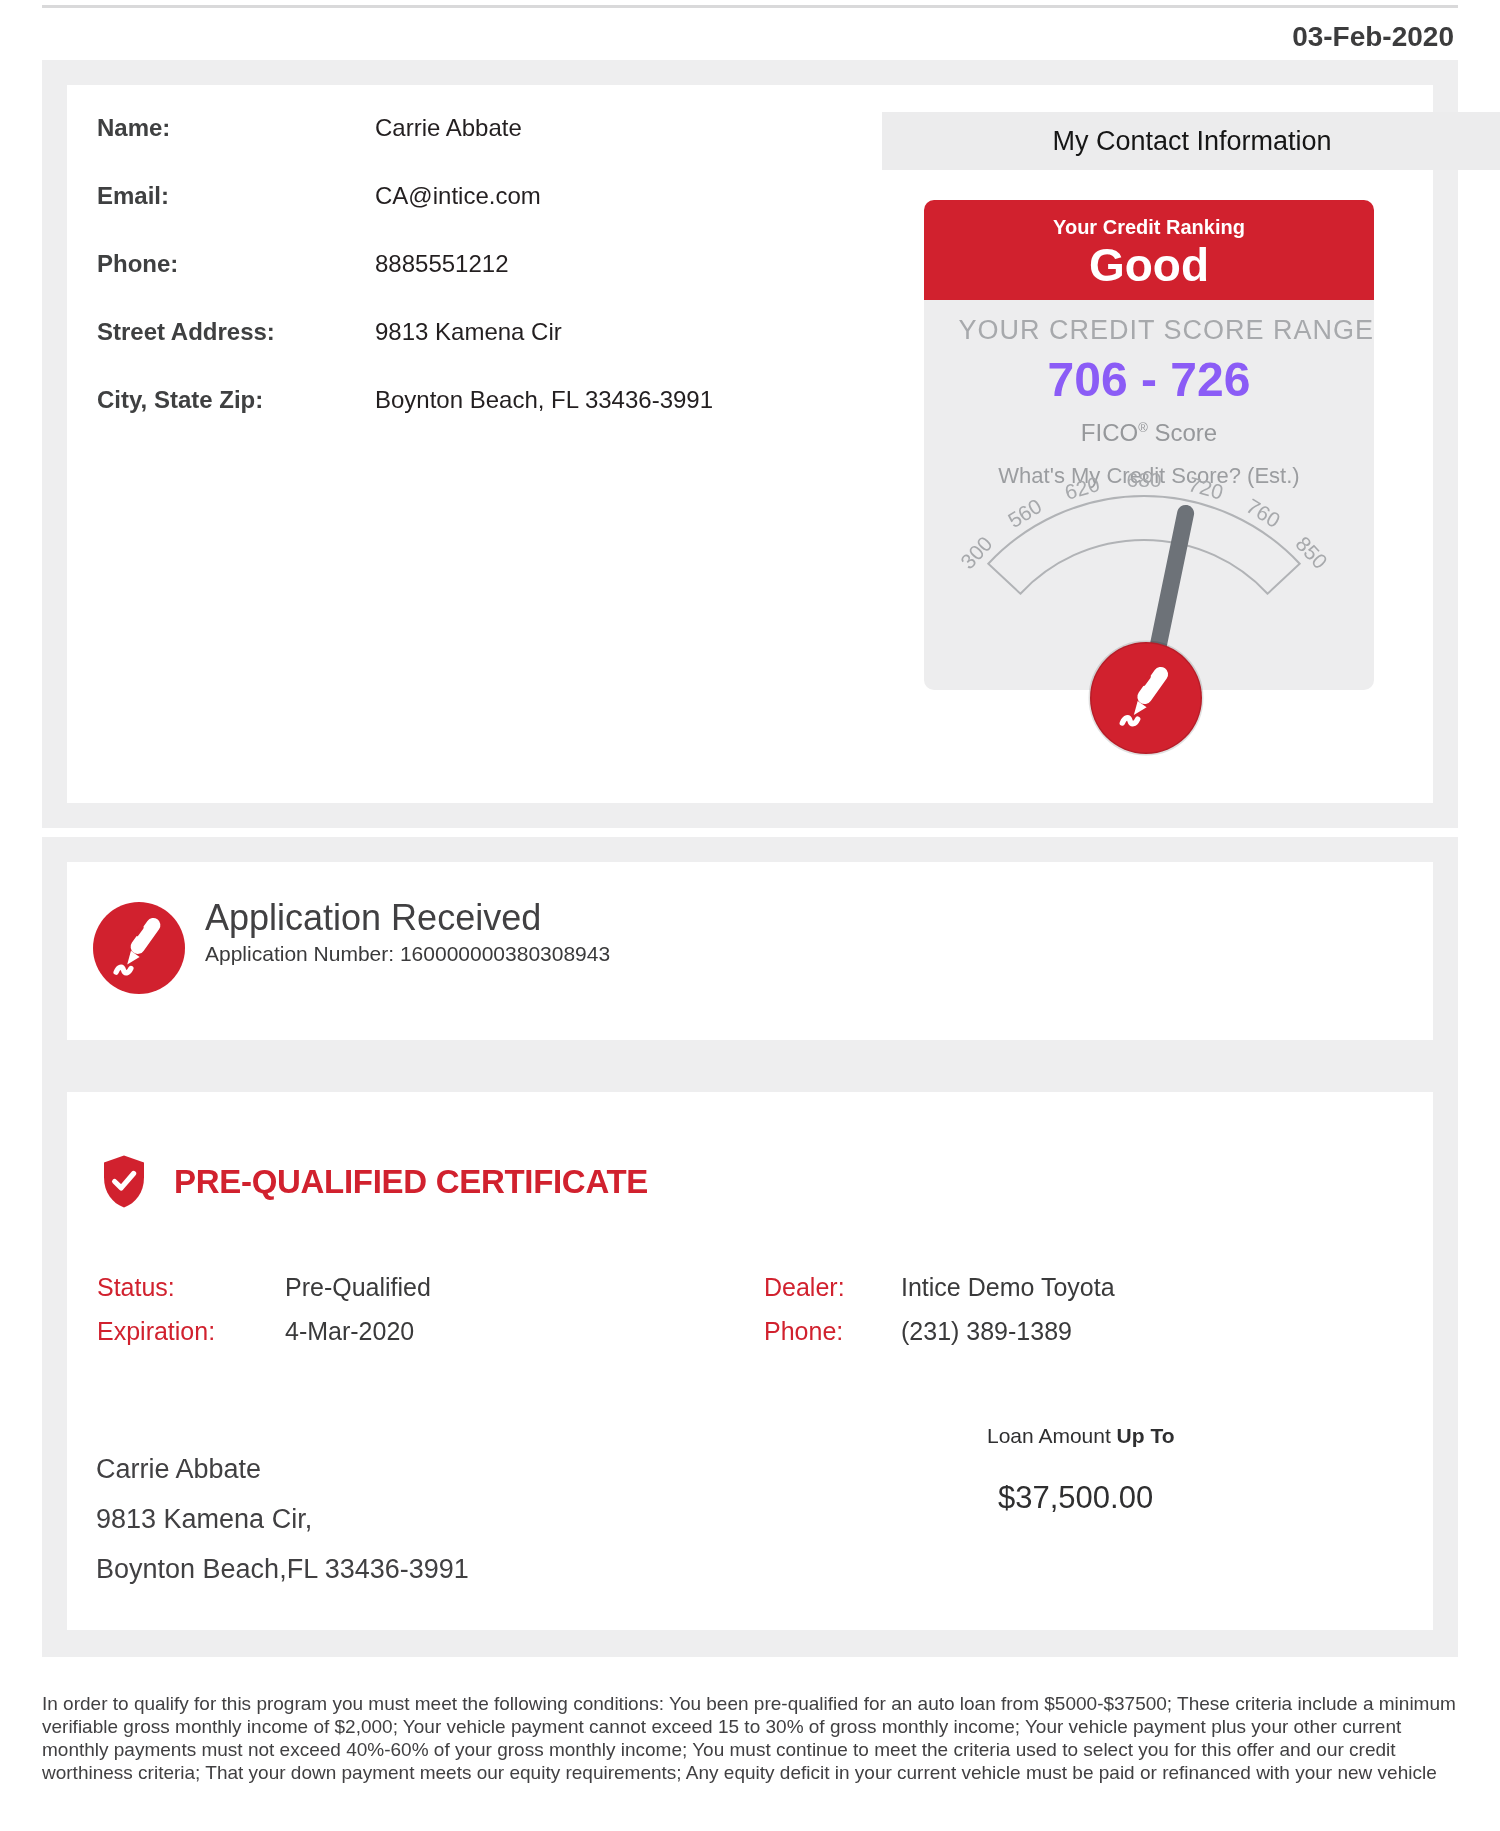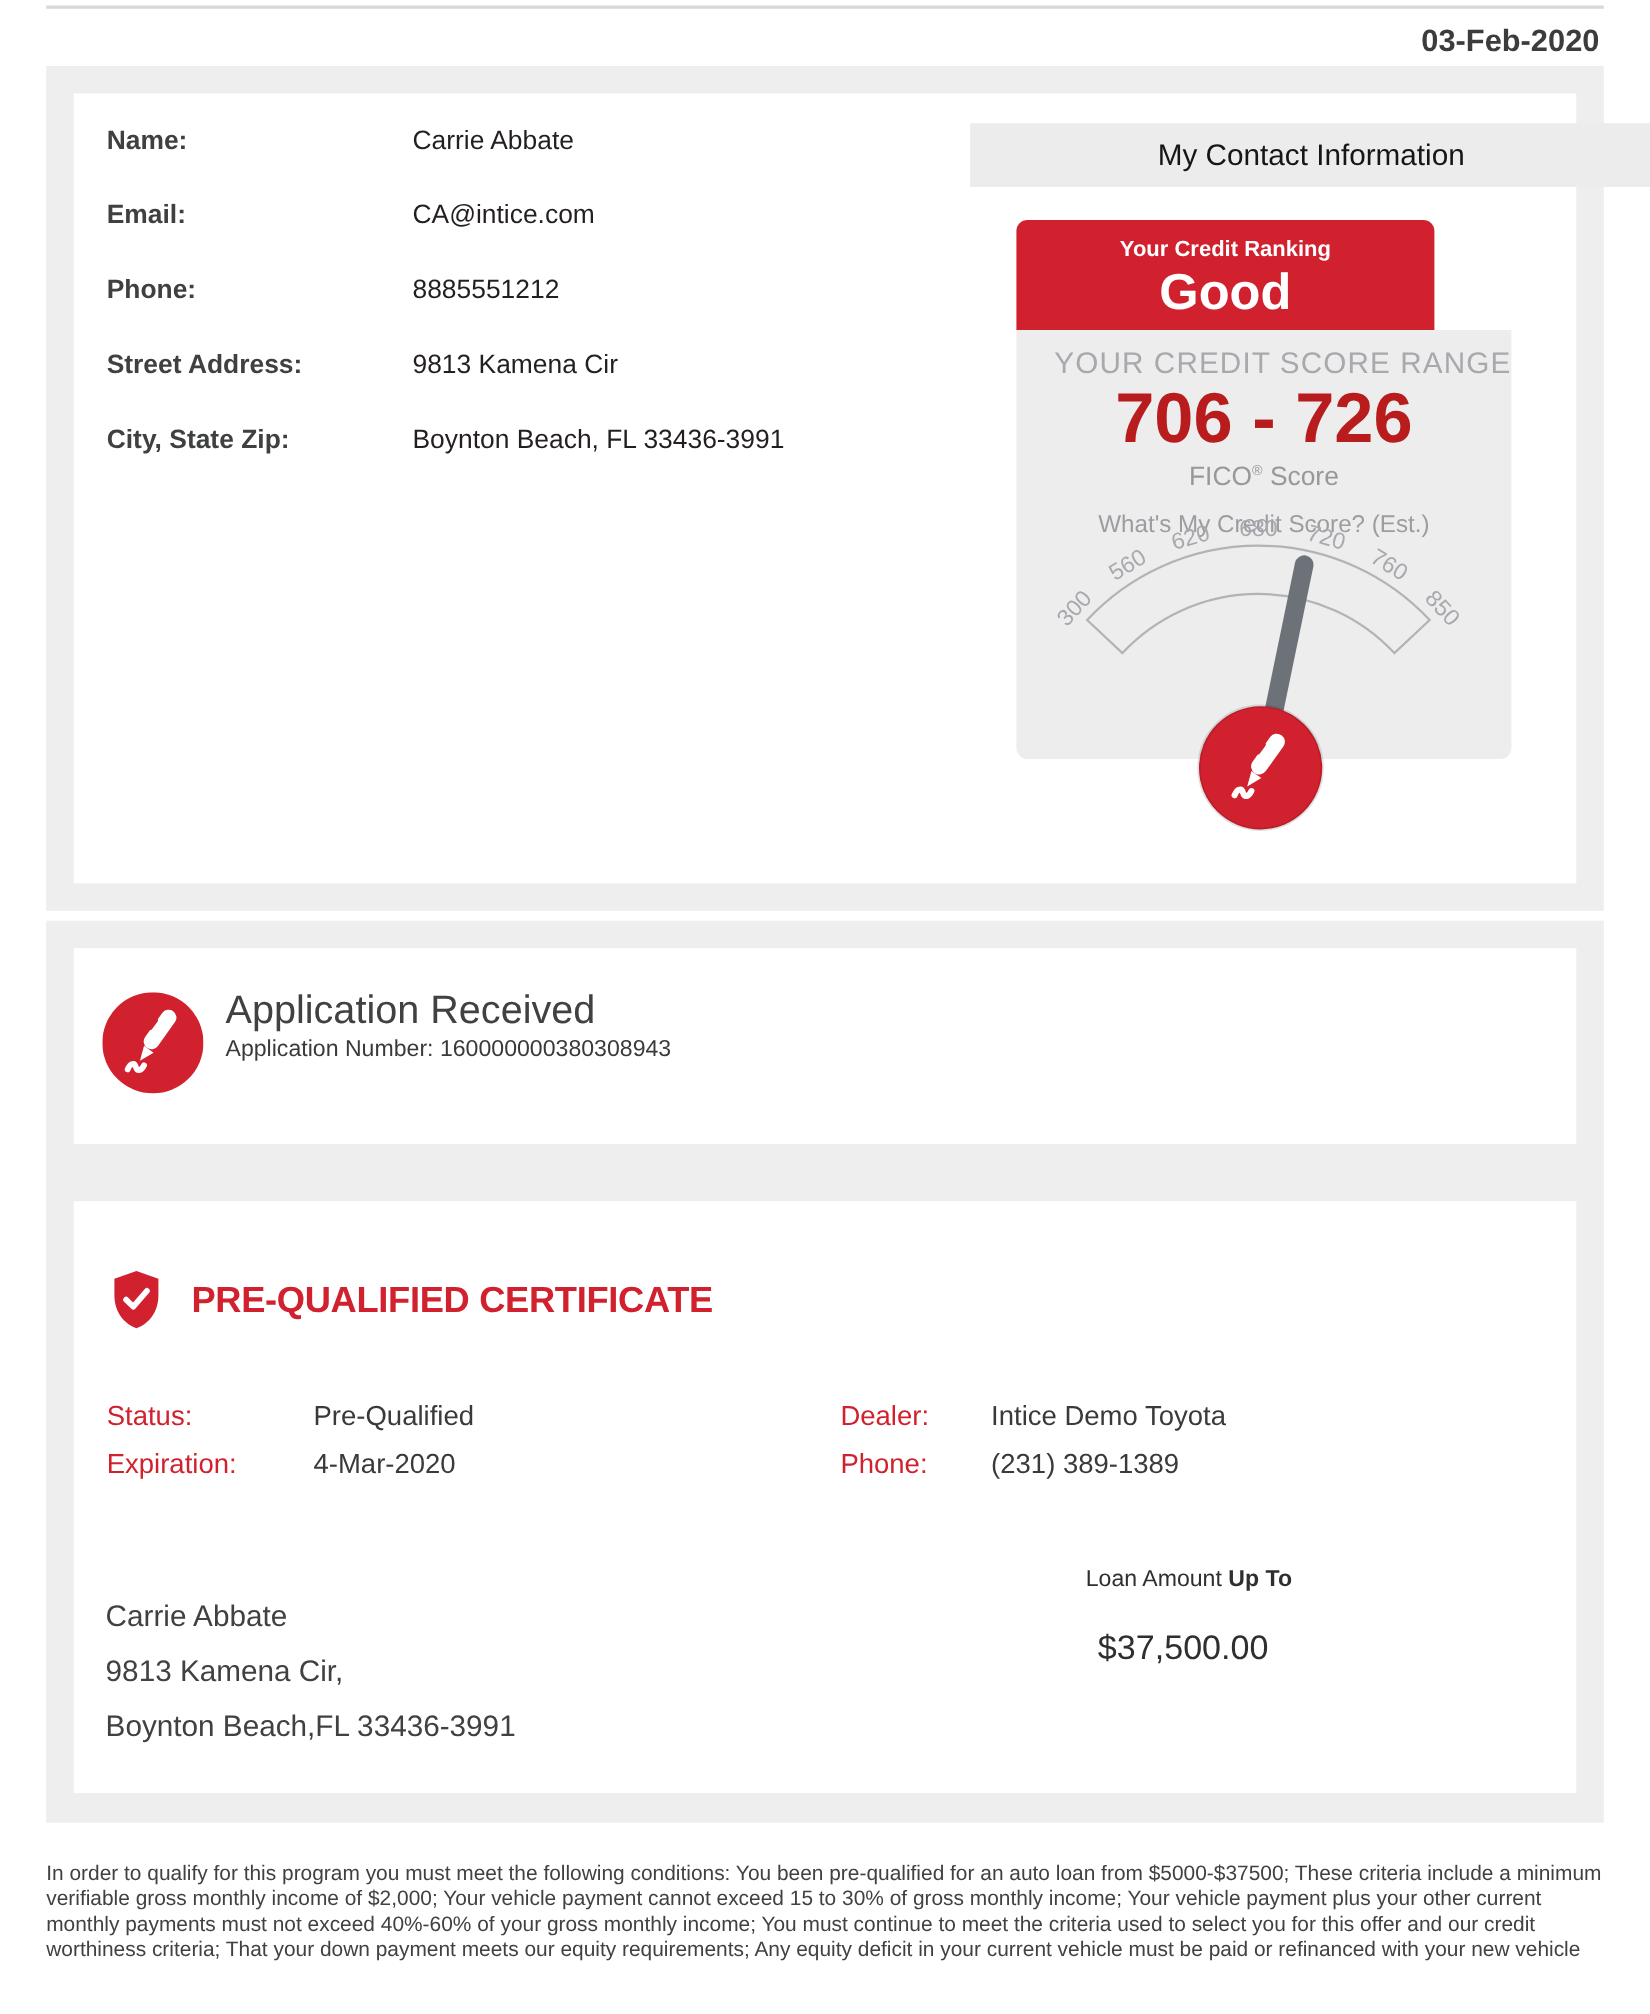--- a/index.html
+++ b/index.html
@@ -20,28 +20,28 @@
   #card3{top:24px;height:538px;}
 
   
   .c-row{position:absolute;left:30px;display:flex;font-size:24px;line-height:30px;}
   .c-row .lbl{flex:0 0 278px;font-weight:bold;color:#3f4041;}
   .c-row .val{color:#231f20;}
 
   
   .mci{position:absolute;left:815px;top:27px;width:620px;height:58px;background:#ececed;
        display:flex;align-items:center;justify-content:center;font-size:27px;color:#161616;}
-  .rankbox{position:absolute;left:857px;top:115px;width:380px;height:100px;background:#d1212e;
+  .rankbox{position:absolute;left:857px;top:115px;width:450px;height:100px;background:#d1212e;
        border-radius:10px 10px 0 0;text-align:center;color:#ffffff;}
   .rank-label{margin-top:15px;font-size:20px;font-weight:bold;line-height:24px;}
   .rank-value{font-size:46px;font-weight:bold;line-height:52px;}
   .scorepanel{position:absolute;left:857px;top:215px;width:450px;height:390px;background:#ededee;
        border-radius:0 0 10px 10px;text-align:center;}
   .range-label{margin-top:14px;font-size:27px;line-height:32px;color:#a7a9ac;letter-spacing:1px;text-align:right;}
-  .range-value{margin-top:2px;font-size:64px;line-height:64px;font-weight:bold;color:#b91c1c;}
+  .range-value{margin-top:2px;font-size:48px;line-height:64px;font-weight:bold;color:#8b5cf6;}
   .fico{margin-top:2px;font-size:24px;line-height:28px;color:#96989b;}
   .fico sup{font-size:13px;}
   .gauge-q{margin-top:16px;font-size:22px;line-height:26px;color:#9b9da0;}
   svg.gauge{position:absolute;left:0;top:160px;overflow:visible;}
 
   
   .app-icon{position:absolute;left:26px;top:40px;}
   .app-text{position:absolute;left:138px;top:34px;text-align:left;}
   .app-title{font-size:36px;line-height:44px;color:#414042;}
   .app-msg{margin-top:6px;font-size:21px;line-height:27px;color:#3a3a3b;}

